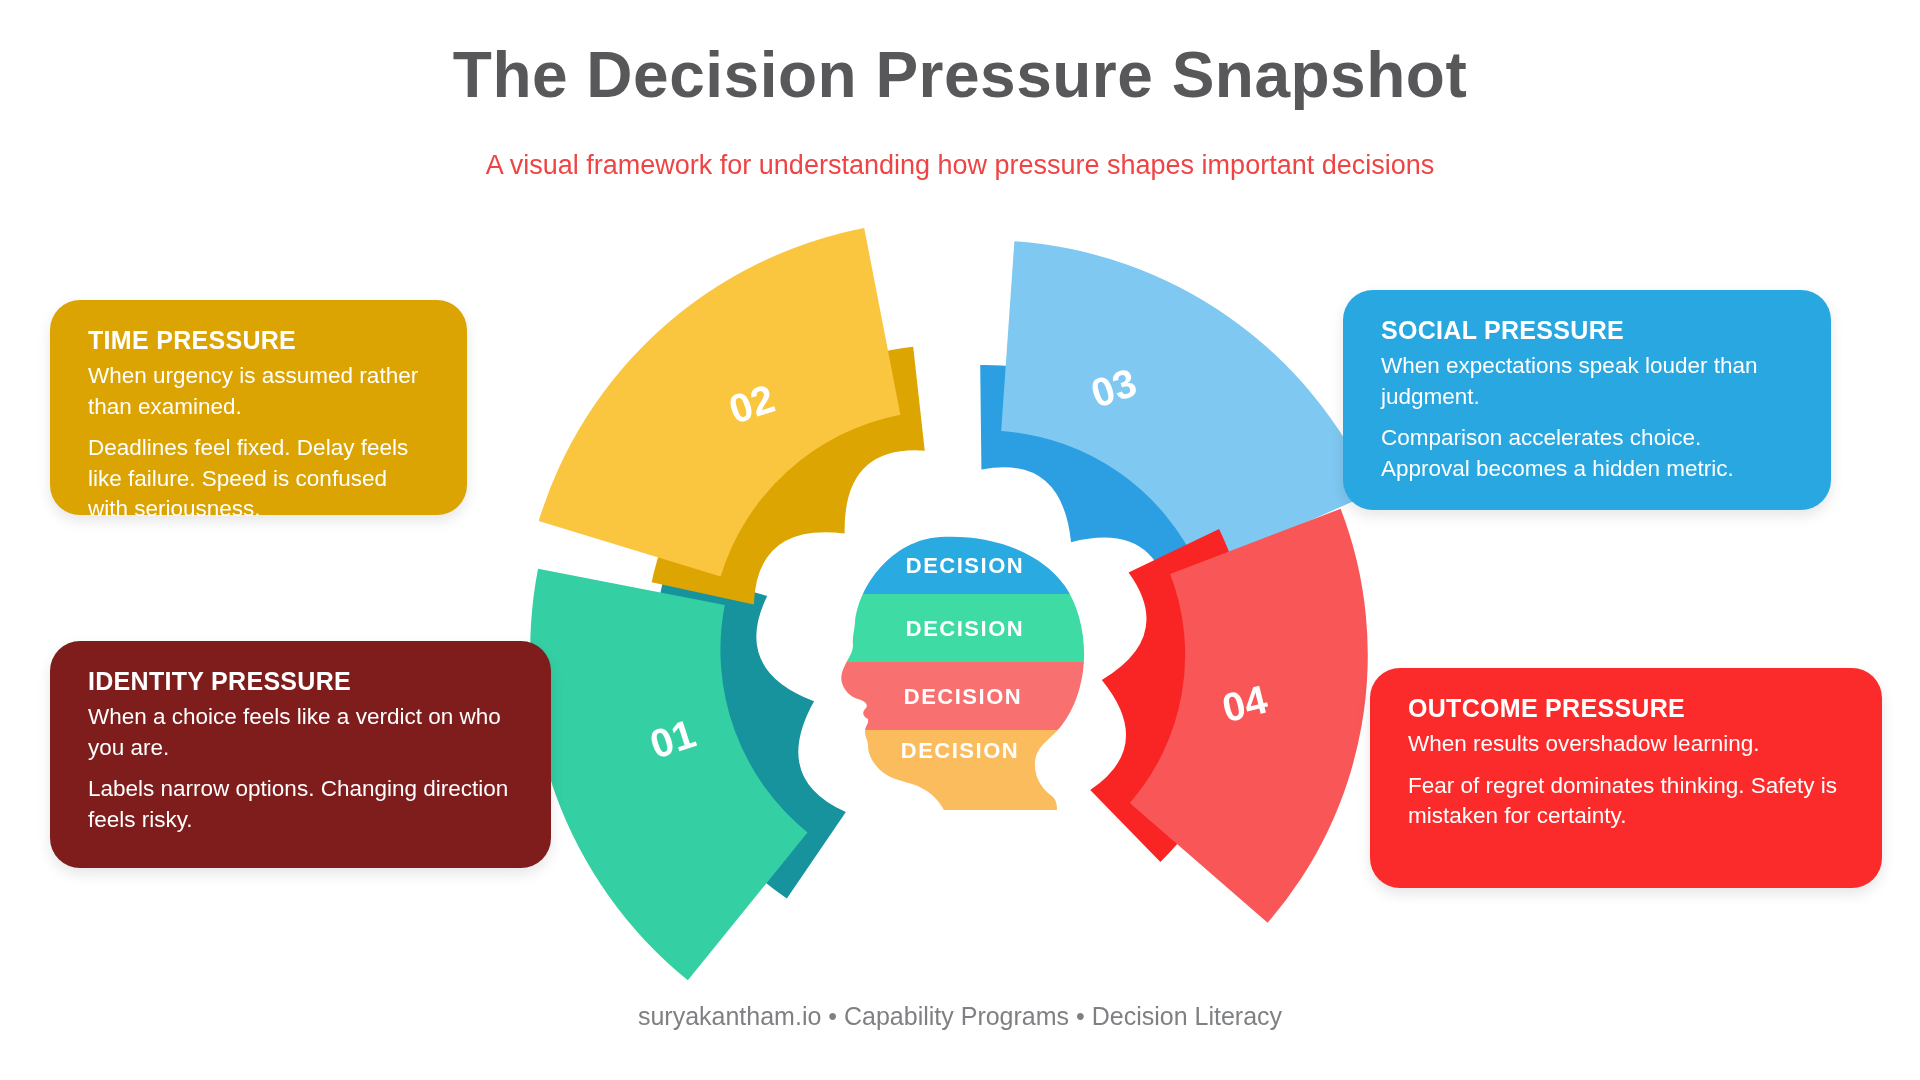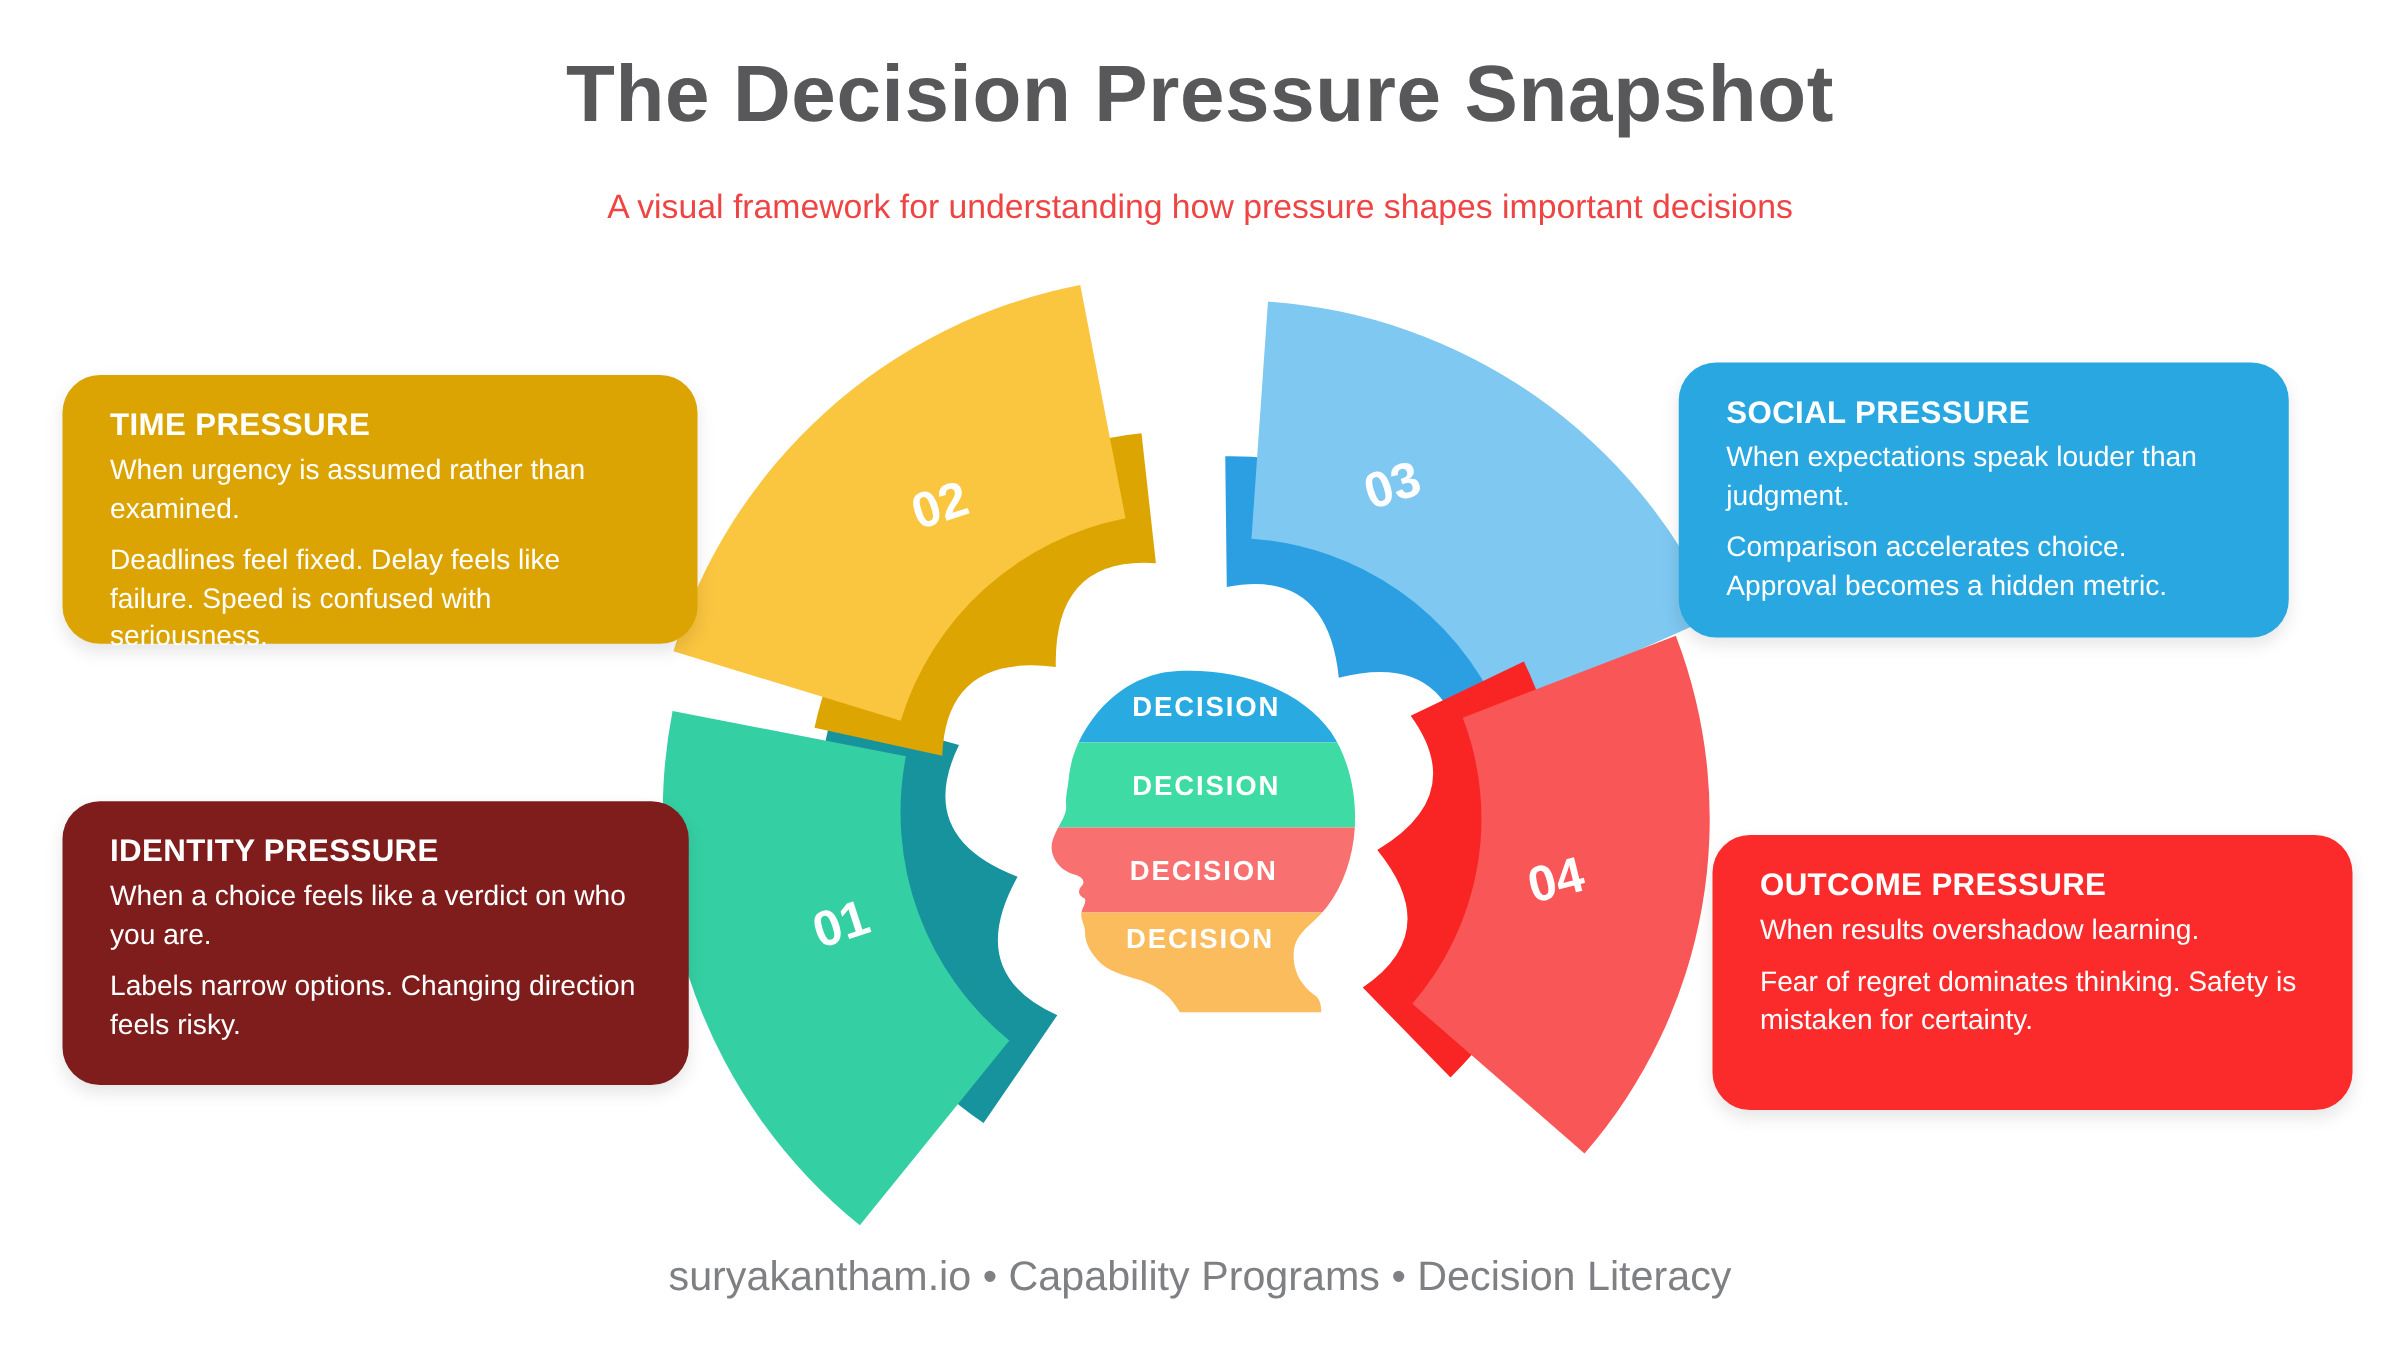--- a/index.html
+++ b/index.html
@@ -53,32 +53,32 @@
     font-size: 25px;
     font-weight: bold;
     letter-spacing: 0.3px;
     margin-bottom: 6px;
   }
   .card p {
     font-size: 22.5px;
     line-height: 1.36;
   }
   .card p.second { margin-top: 11px; }
-  .card-time     { left: 50px;   top: 300px; width: 508px; height: 215px; }
+  .card-time     { left: 50px;   top: 300px; width: 417px; height: 215px; }
   .card-social   { left: 1343px; top: 290px; width: 488px; height: 220px; }
   .card-identity { left: 50px;   top: 641px; width: 501px; height: 227px; }
   .card-outcome  { left: 1370px; top: 668px; width: 512px; height: 220px; }
   
   .footer {
     position: absolute;
     top: 1002px;
     left: 0;
     width: 100%;
     text-align: center;
-    font-size: 33px;
+    font-size: 25px;
     color: #7F8083;
   }
 </style>
 </head>
 <body>
 
 <div class="canvas">
 
   <div class="header">
     <div class="title">The Decision Pressure Snapshot</div>

